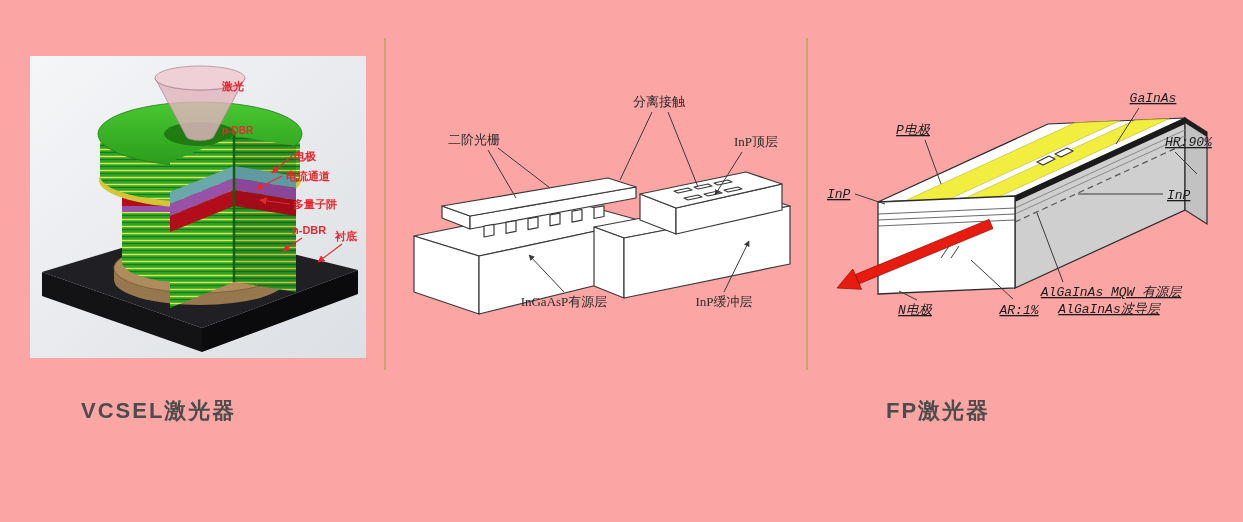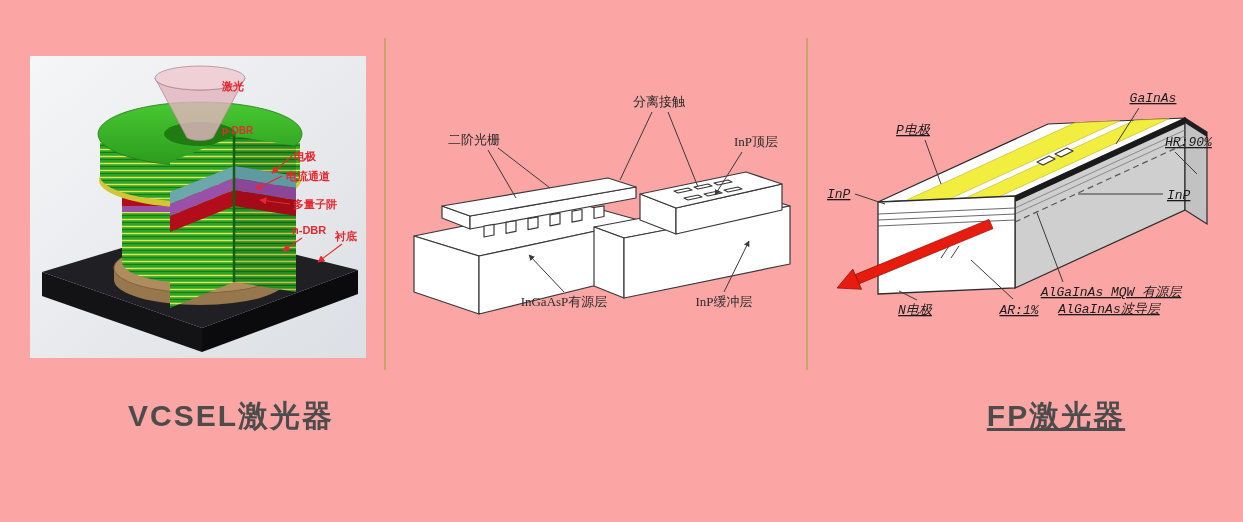--- a/index.html
+++ b/index.html
@@ -1,22 +1,22 @@
 <!DOCTYPE html>
 <html><head>
 <meta charset="utf-8">
 <style>
   html,body{margin:0;padding:0;background:#fff;}
   .canvas{position:relative;width:1243px;height:522px;background:#fca5a5;overflow:hidden;
           font-family:"Liberation Sans",sans-serif;}
   .divider{position:absolute;top:38px;height:332px;width:1.5px;background:#c9a568;}
   #div1{left:384px;} #div2{left:806px;}
-  .cap{position:absolute;top:396px;width:300px;text-align:center;font-size:30px;
+  .cap{position:absolute;top:396px;width:300px;font-size:22px;
        font-weight:600;color:#4c4c4c;letter-spacing:2px;}
-  #cap-vcsel{left:81px;} #cap-dfb{left:434px;} #cap-fp{left:906px;text-decoration:underline;}
+  #cap-vcsel{left:81px;} #cap-dfb{left:434px;} #cap-fp{left:886px;}
   svg{position:absolute;display:block;}
   #svg-vcsel{left:30px;top:50px;}
   #svg-dfb{left:412px;top:88px;}
   #svg-fp{left:823px;top:82px;}
   .vl{font:bold 11px "Liberation Sans",sans-serif;fill:#e8282e;}
   .vls{font:bold 10px "Liberation Sans",sans-serif;fill:#d8332e;}
   .dl{font:13px "Liberation Serif",serif;fill:#2b2b2b;}
   .fl{font:italic 13px "Liberation Mono",monospace;fill:#1b1b1b;text-decoration:underline;}
   .ldr{stroke:#3a3a3a;stroke-width:1;fill:none;}
   .rldr{stroke:#e8282e;stroke-width:1.1;fill:none;}

